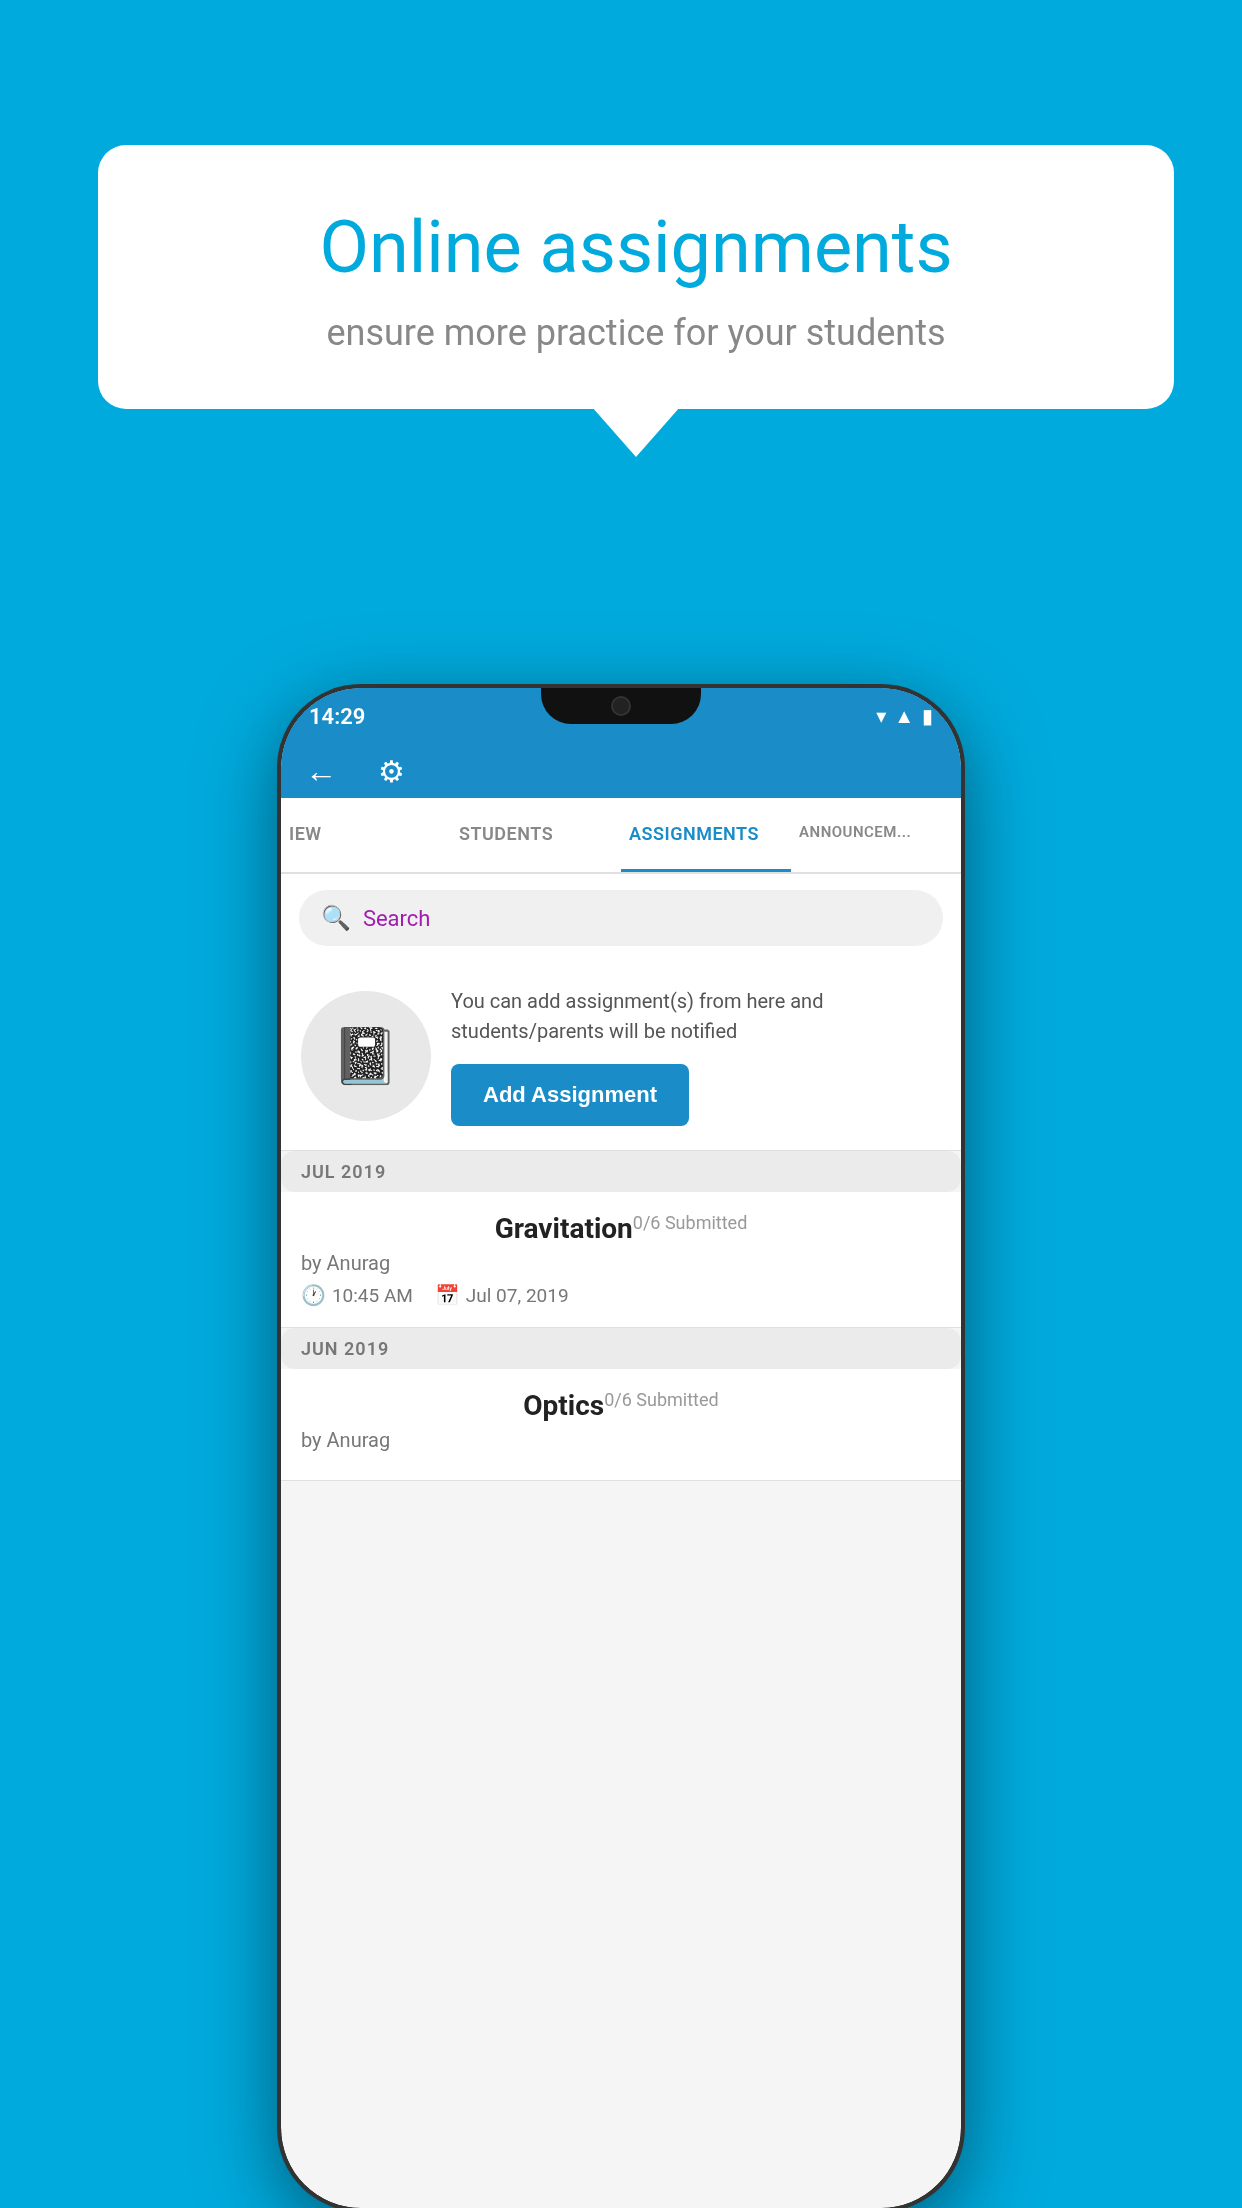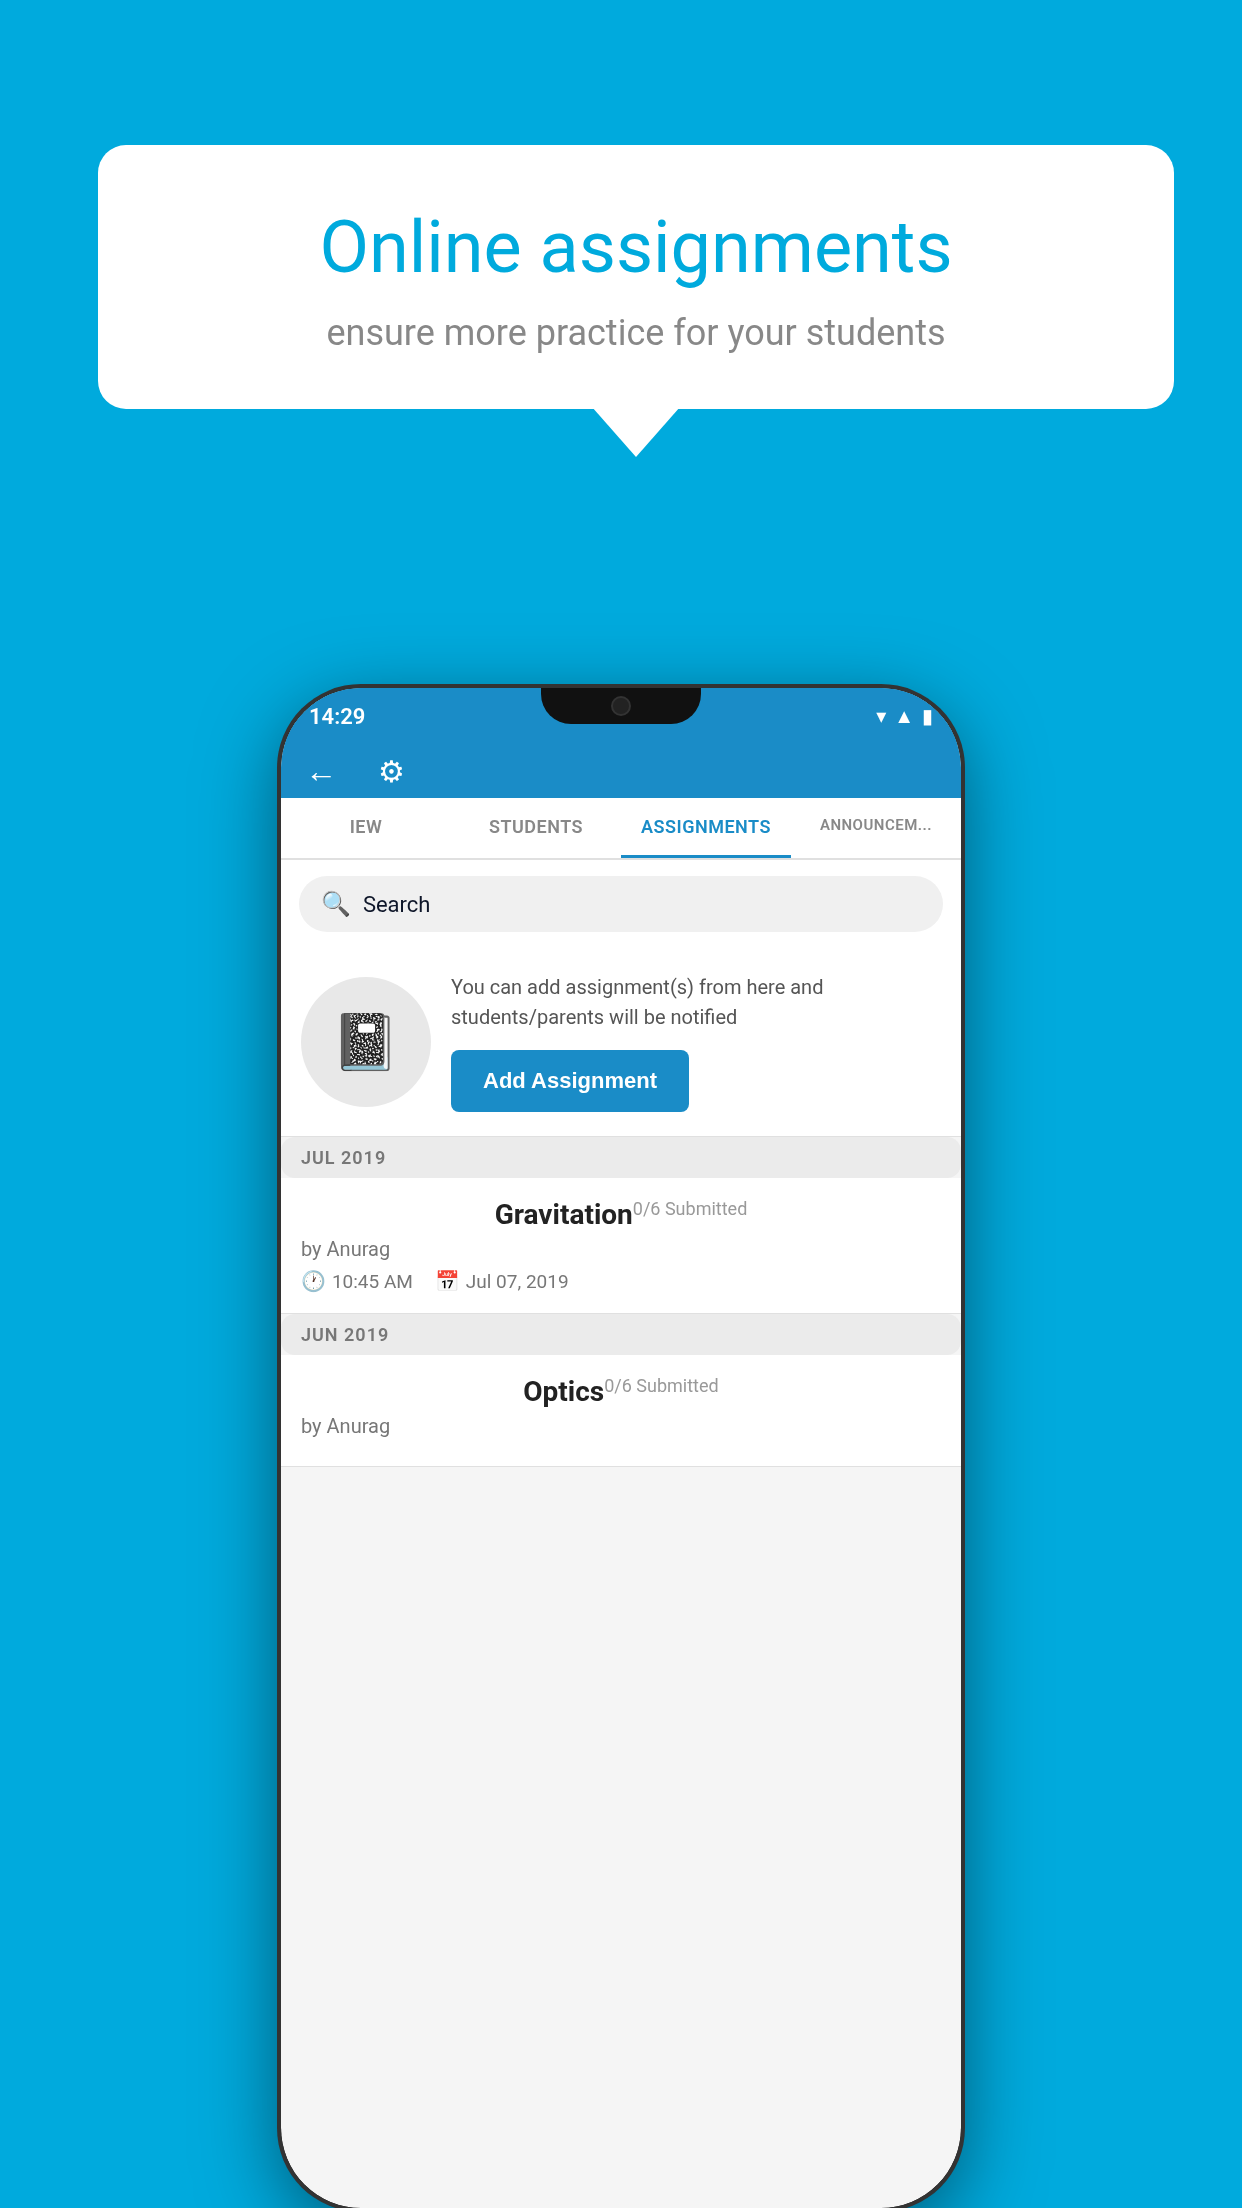--- a/index.html
+++ b/index.html
@@ -172,22 +172,22 @@
 
     
     .tabs-container {
       background: white;
       display: flex;
       border-bottom: 2px solid #e0e0e0;
       overflow: hidden;
     }
     .tab-item {
       flex: 1;
-      text-align: center;
-      padding: 18px 8px;
+      text-align: left;
+      padding: 25px 8px;
       font-size: 18px;
       font-weight: 600;
       color: #888;
       letter-spacing: 0.5px;
       cursor: pointer;
       border-bottom: 3px solid transparent;
       position: relative;
     }
     .tab-item.active {
       color: #1a8cc7;
@@ -205,21 +205,21 @@
       display: flex;
       align-items: center;
       padding: 14px 22px;
       gap: 12px;
     }
     .search-icon {
       color: #aaa;
       font-size: 24px;
     }
     .search-text {
-      color: #0f172a;
+      color: #a21caf;
       font-size: 22px;
     }
 
     
     .add-assignment-section {
       background: white;
       display: flex;
       align-items: center;
       padding: 24px 20px;
       gap: 20px;

